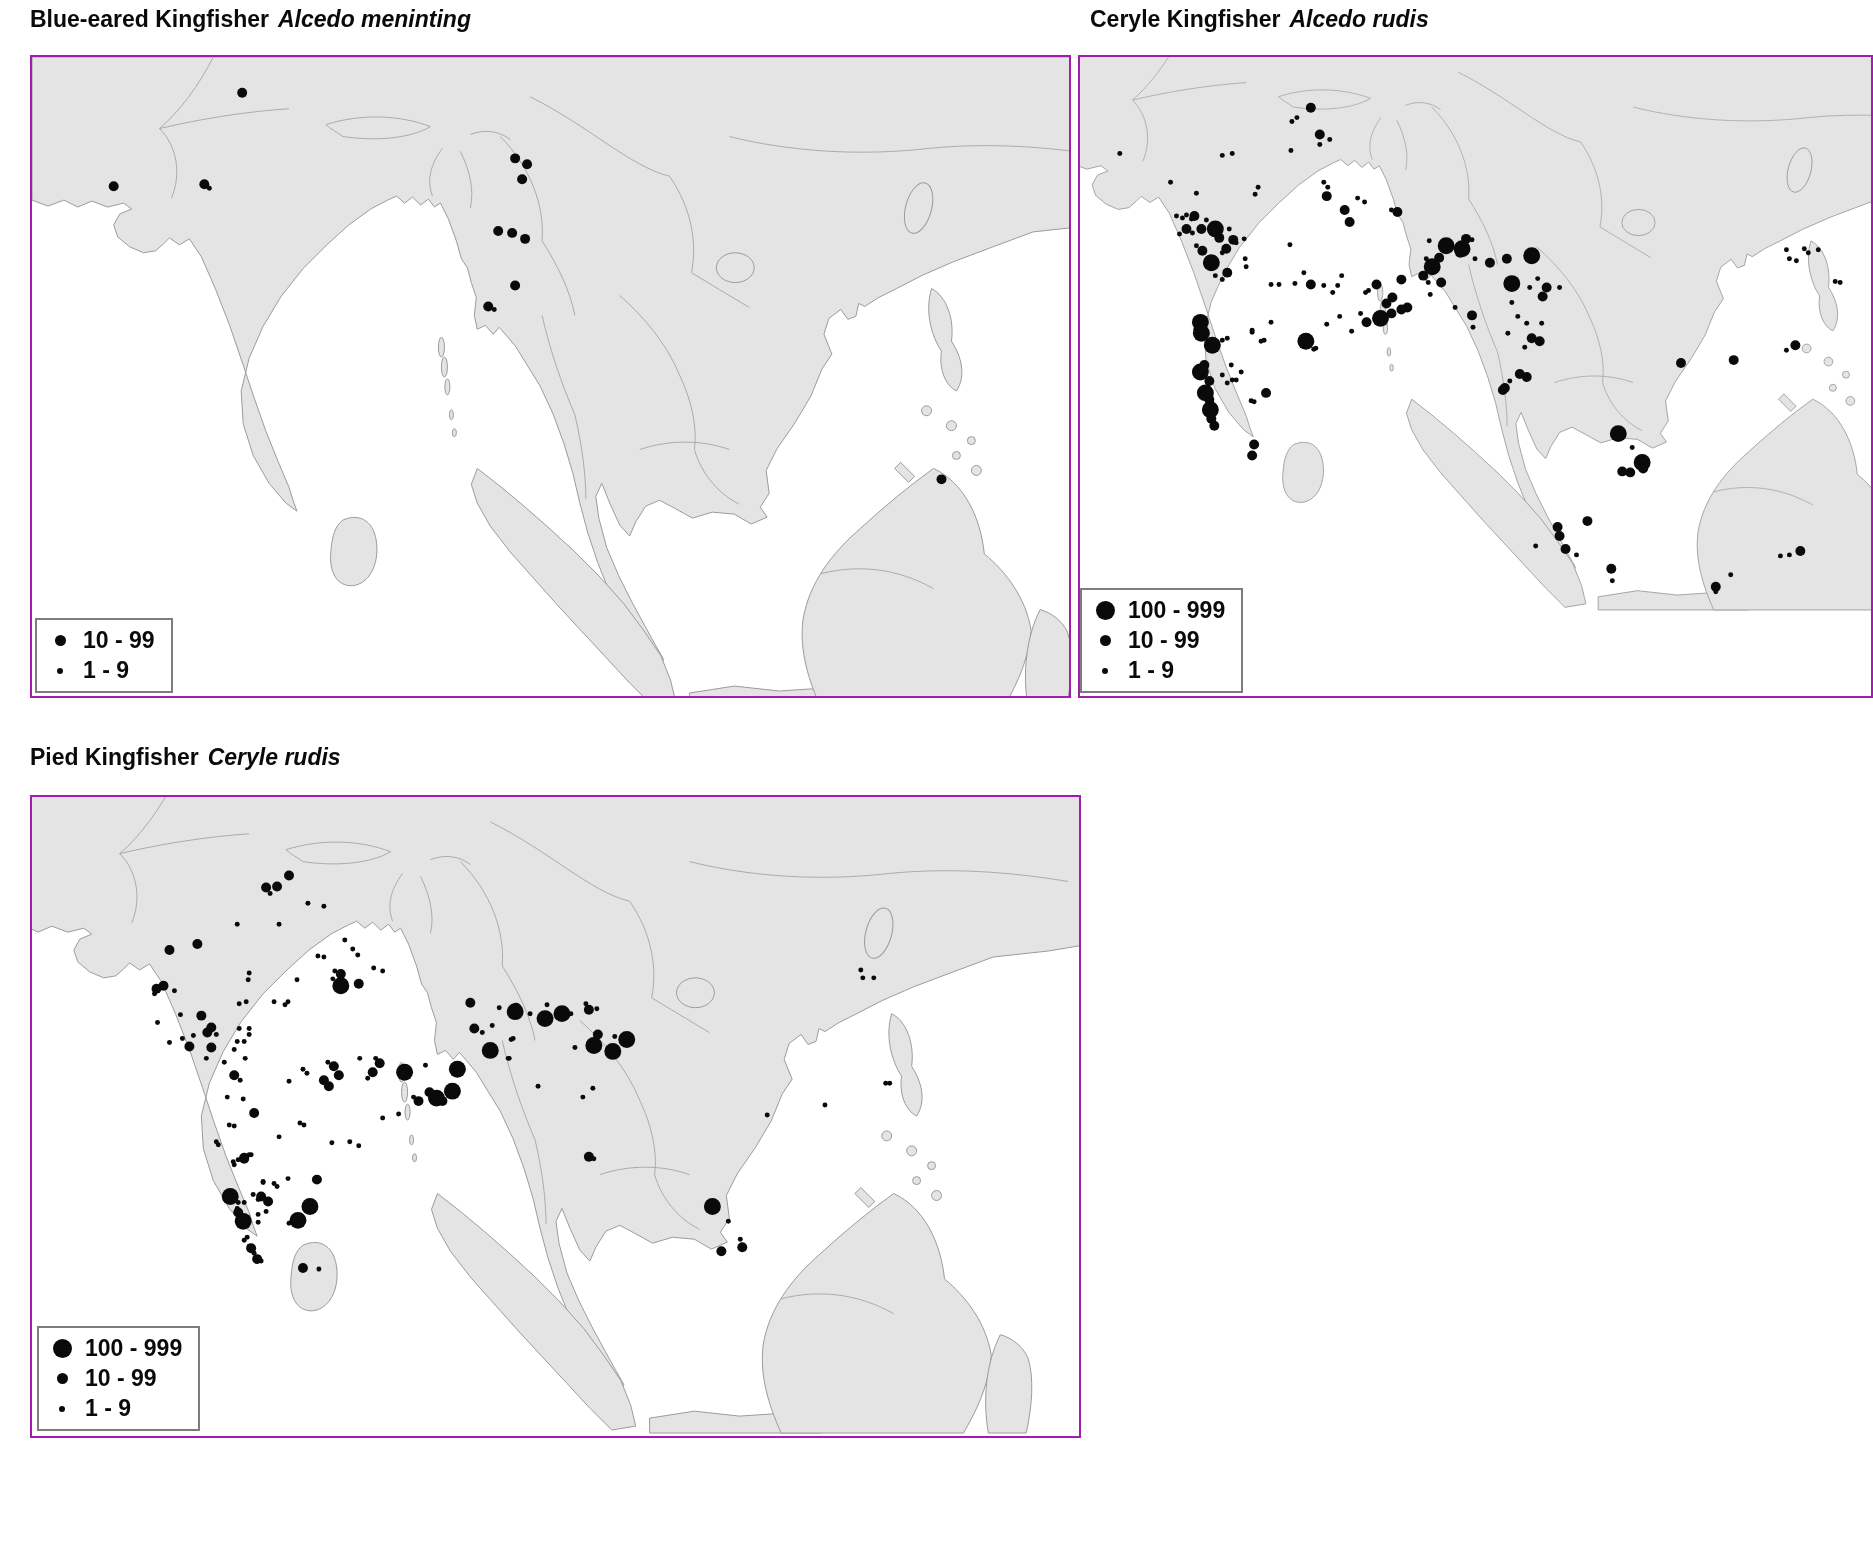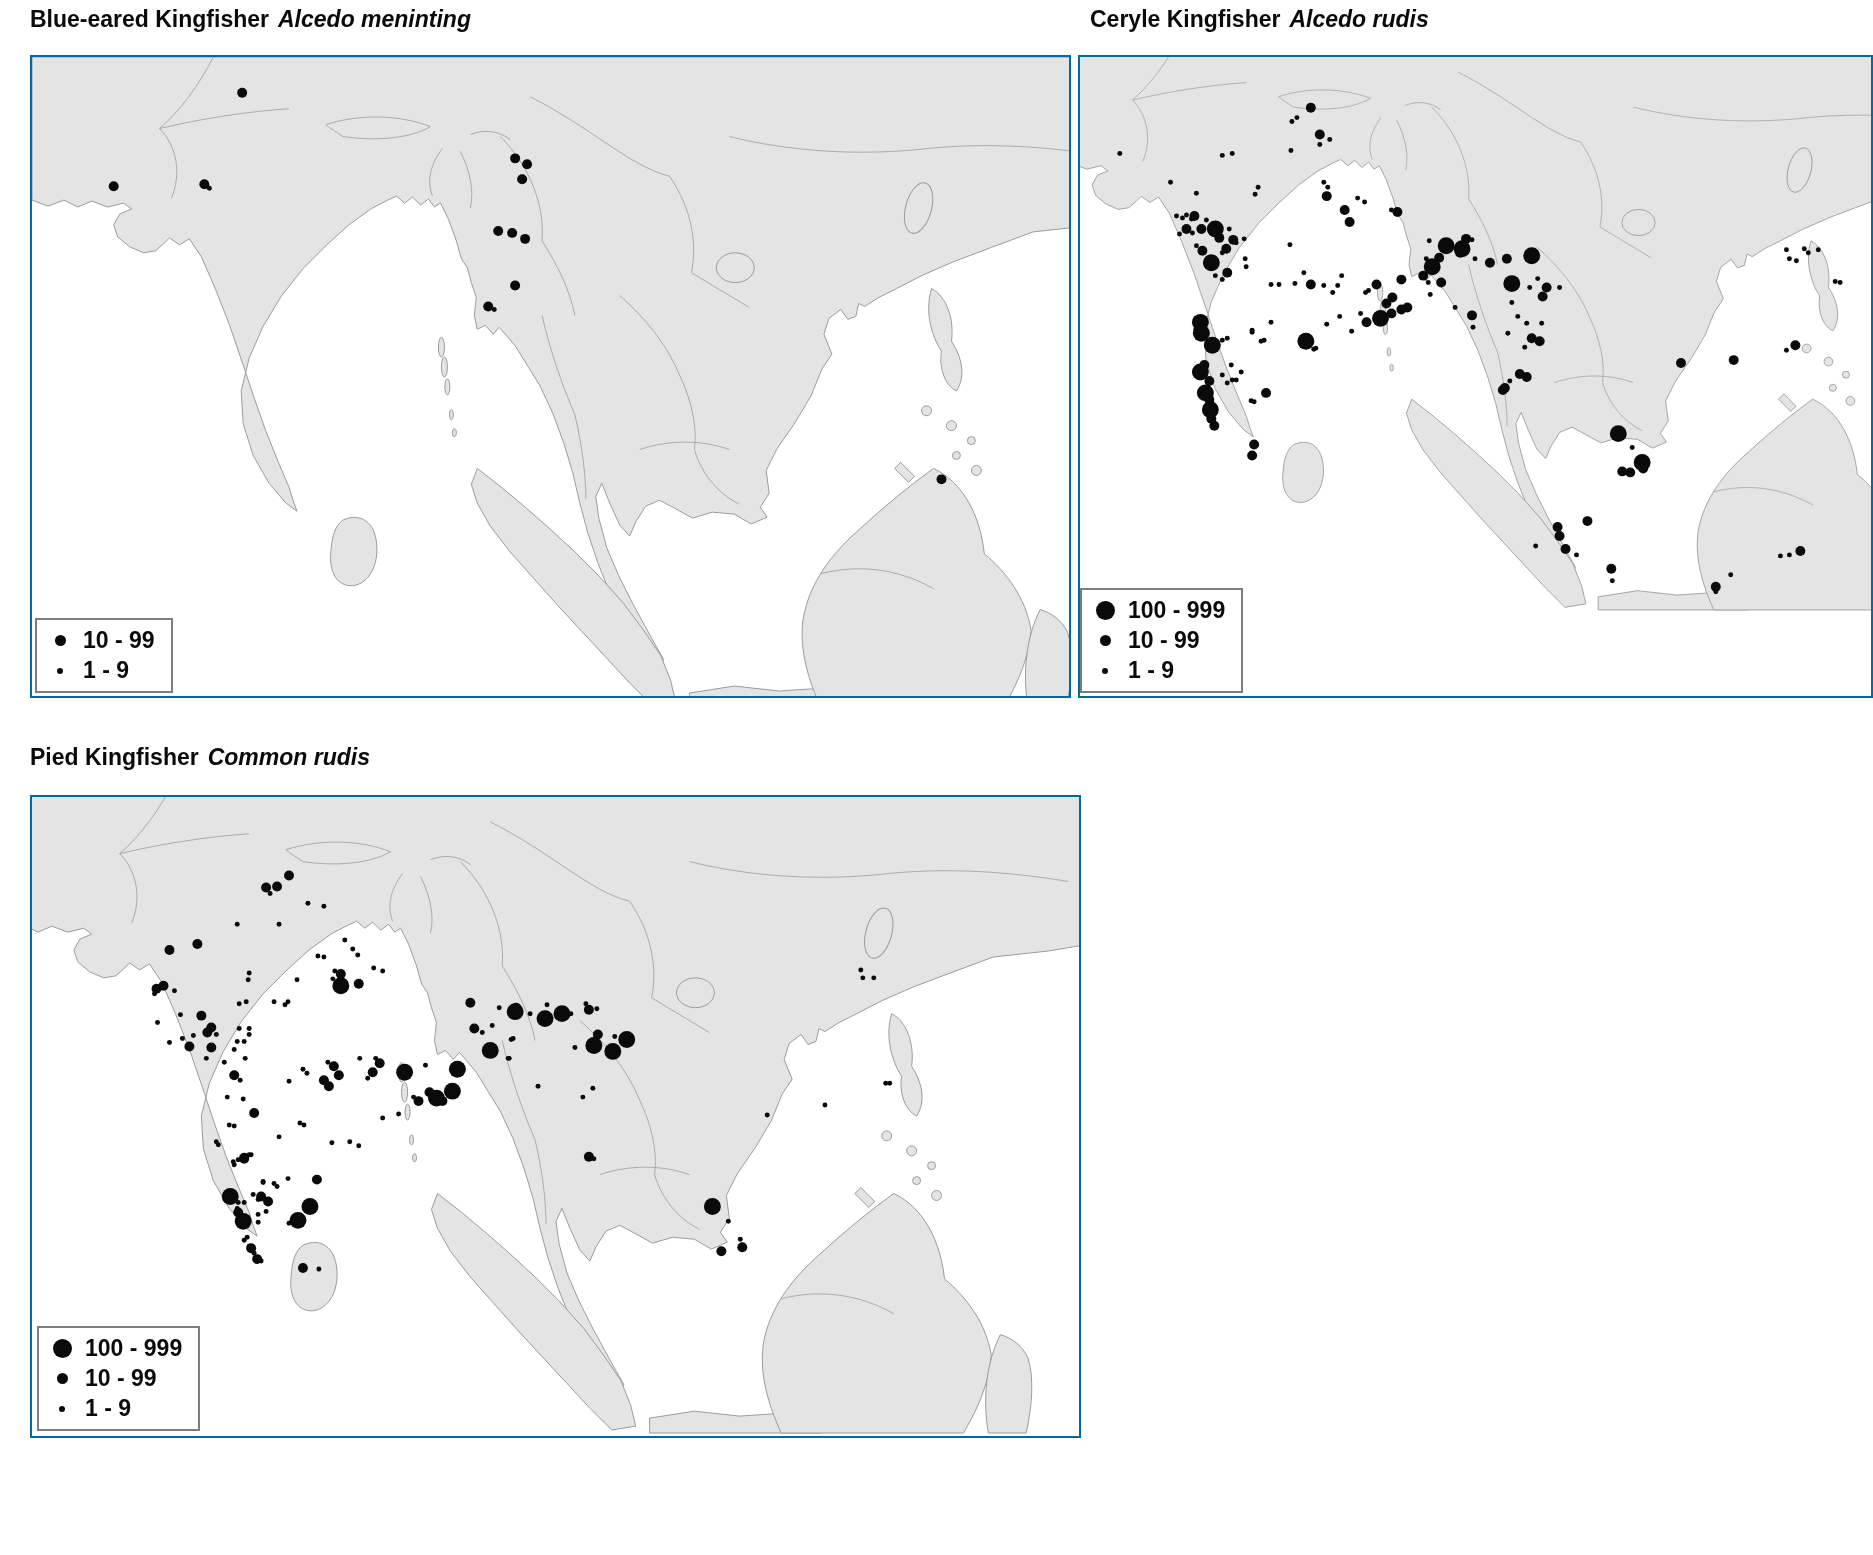--- a/index.html
+++ b/index.html
@@ -1,20 +1,20 @@
 <!DOCTYPE html>
 <html><head>
 <meta charset="utf-8">
 <style>
   html,body{margin:0;padding:0;background:#ffffff;}
   body{width:1873px;height:1555px;position:relative;font-family:"Liberation Sans",sans-serif;overflow:hidden;}
   *{box-sizing:border-box;}
   .title{position:absolute;font-weight:bold;font-size:23px;color:#0a0a0a;white-space:nowrap;letter-spacing:0px;}
   .title .sci{font-style:italic;margin-left:9px;}
-  .panel{position:absolute;border:2px solid #0369a1;background:#fff;overflow:hidden;}
+  .panel{position:absolute;border:2px solid #a21caf;background:#fff;overflow:hidden;}
   .panel svg{display:block;width:100%;height:100%;}
   .legend{position:absolute;background:#fff;border:2px solid #7d7d7d;padding:7px 16px 7px 10px;display:flex;flex-direction:column;gap:3px;z-index:5;}
   .lrow{display:flex;align-items:center;font-weight:bold;font-size:23px;color:#0a0a0a;}
   .ldot-wrap{width:26px;display:flex;justify-content:center;margin-right:10px;}
   .ldot{background:#0a0a0a;border-radius:50%;}
   .ldot.l{width:19px;height:19px;}
   .ldot.m{width:11px;height:11px;}
   .ldot.s{width:6px;height:6px;}
   .land{fill:#e4e4e4;stroke:#9a9a9a;stroke-width:1;}
   .ibrd{fill:none;stroke:#aaaaaa;stroke-width:1;}
@@ -305,21 +305,21 @@
       <div class="lrow">
         <span class="ldot-wrap">
           <span class="ldot s"></span>
         </span>
         <span>1 - 9</span>
       </div>
     </div>
 </div>
 
 <div class="title" style="left:30px;top:744px;">
-  <span>Pied Kingfisher</span><span class="sci">Common rudis</span>
+  <span>Pied Kingfisher</span><span class="sci">Ceryle rudis</span>
 </div>
 <div class="panel" style="left:30px;top:795px;width:1051px;height:643px;">
   <svg preserveAspectRatio="none" viewBox="0 0 1051 643">
       <use href="#basemap" transform="translate(-40,-15)"></use>
       <g fill="#0a0a0a">
         <circle cx="258" cy="79" r="5"></circle>
         <circle cx="235" cy="91" r="5"></circle>
         <circle cx="246" cy="90" r="5"></circle>
         <circle cx="239" cy="97" r="2.5"></circle>
         <circle cx="277" cy="107" r="2.5"></circle>

